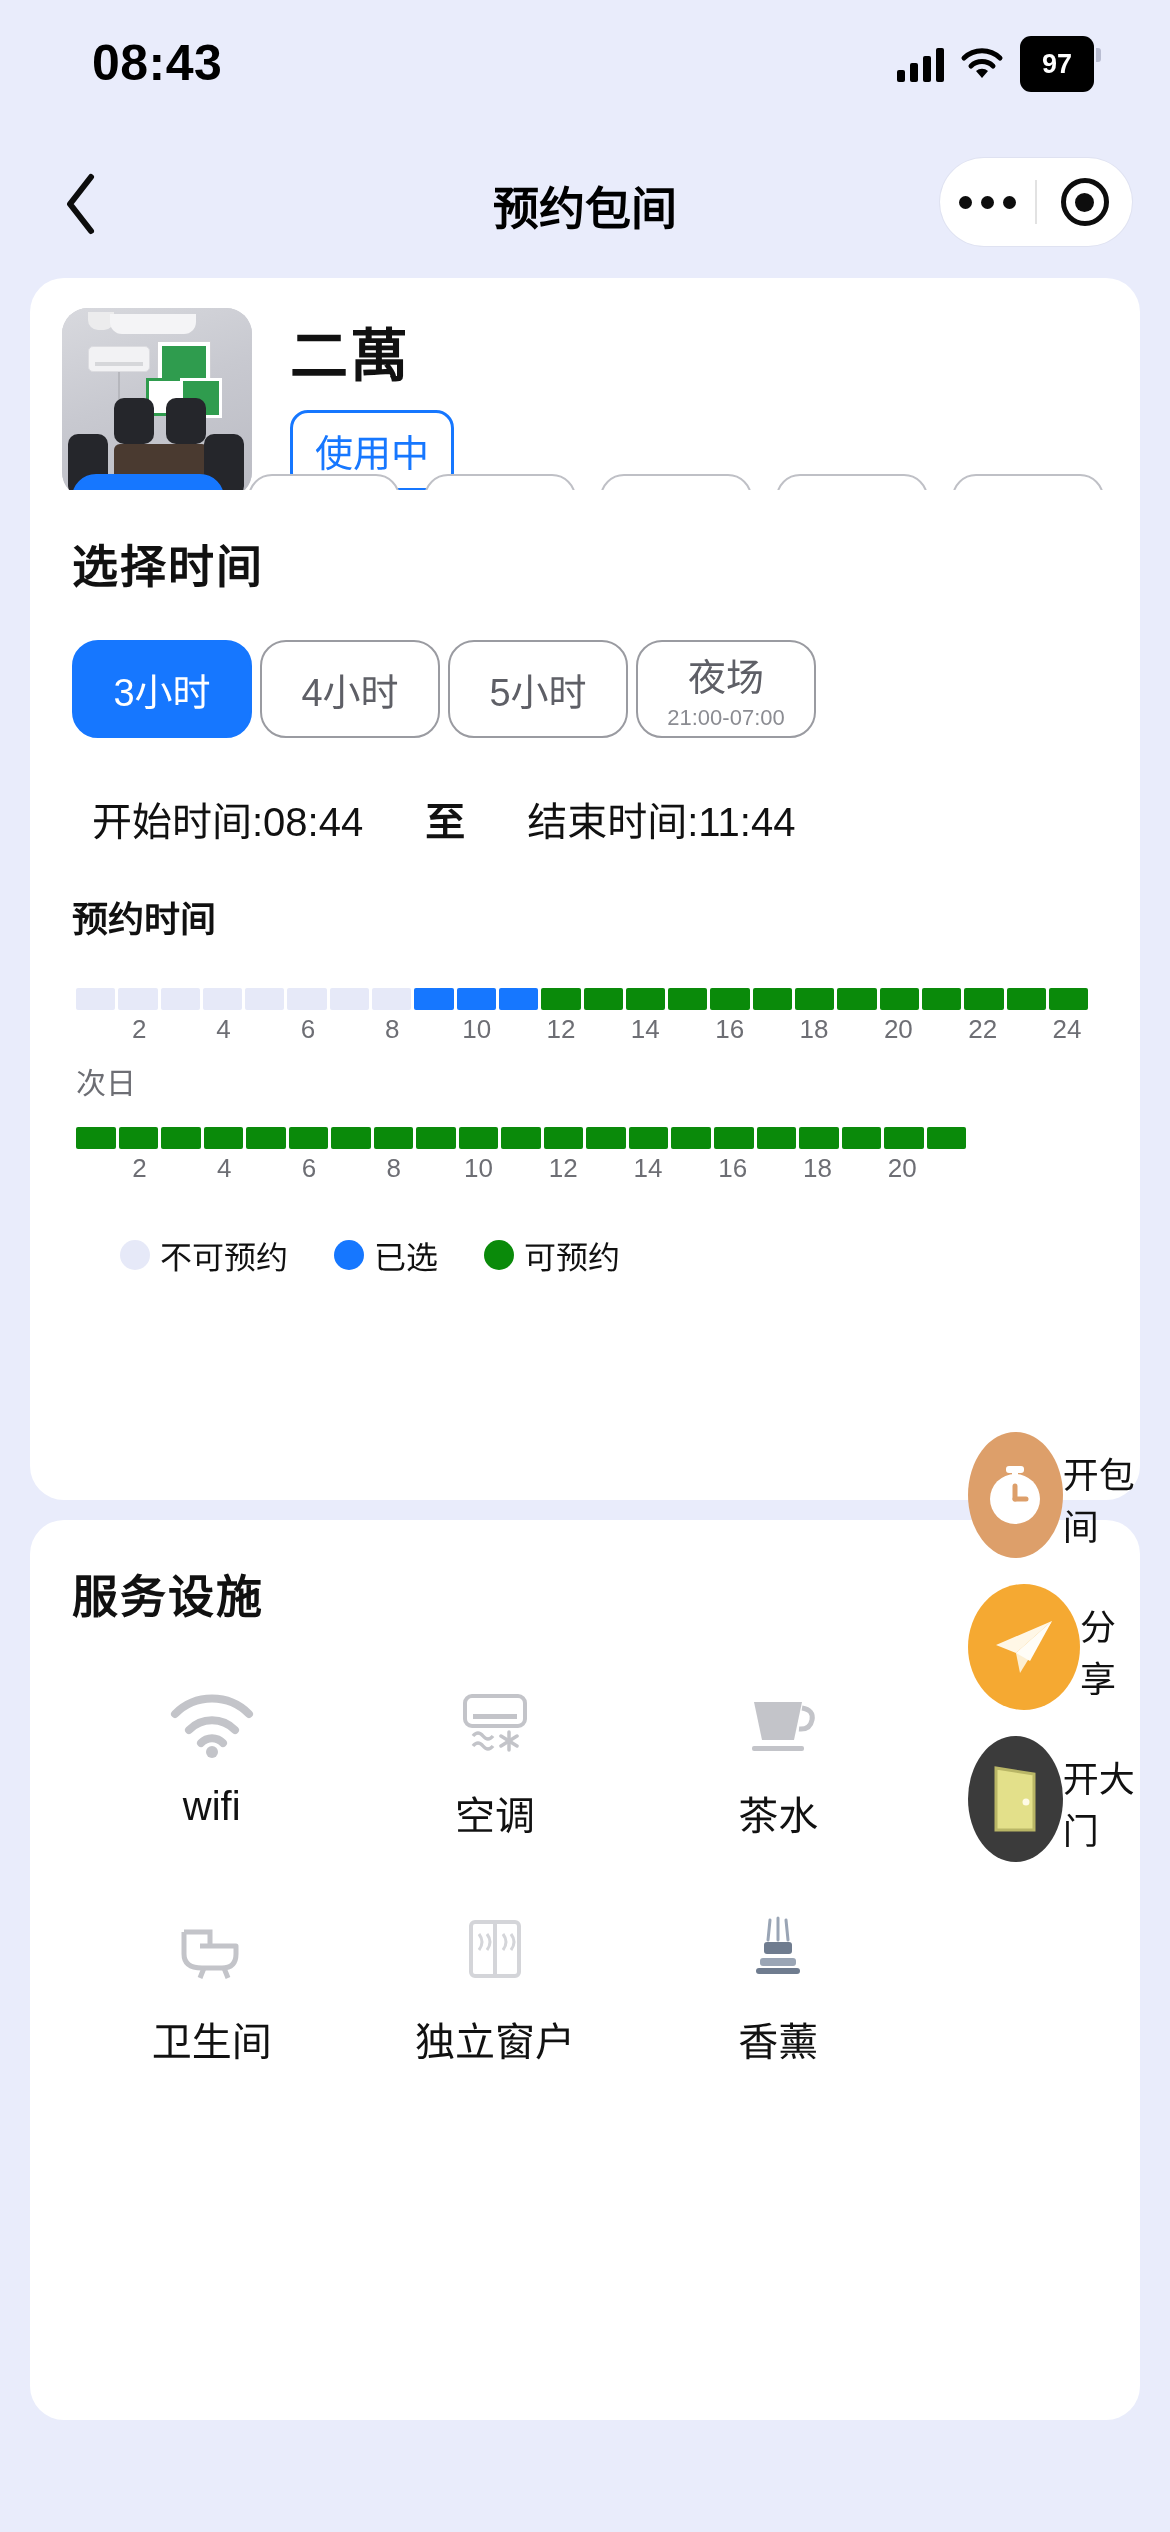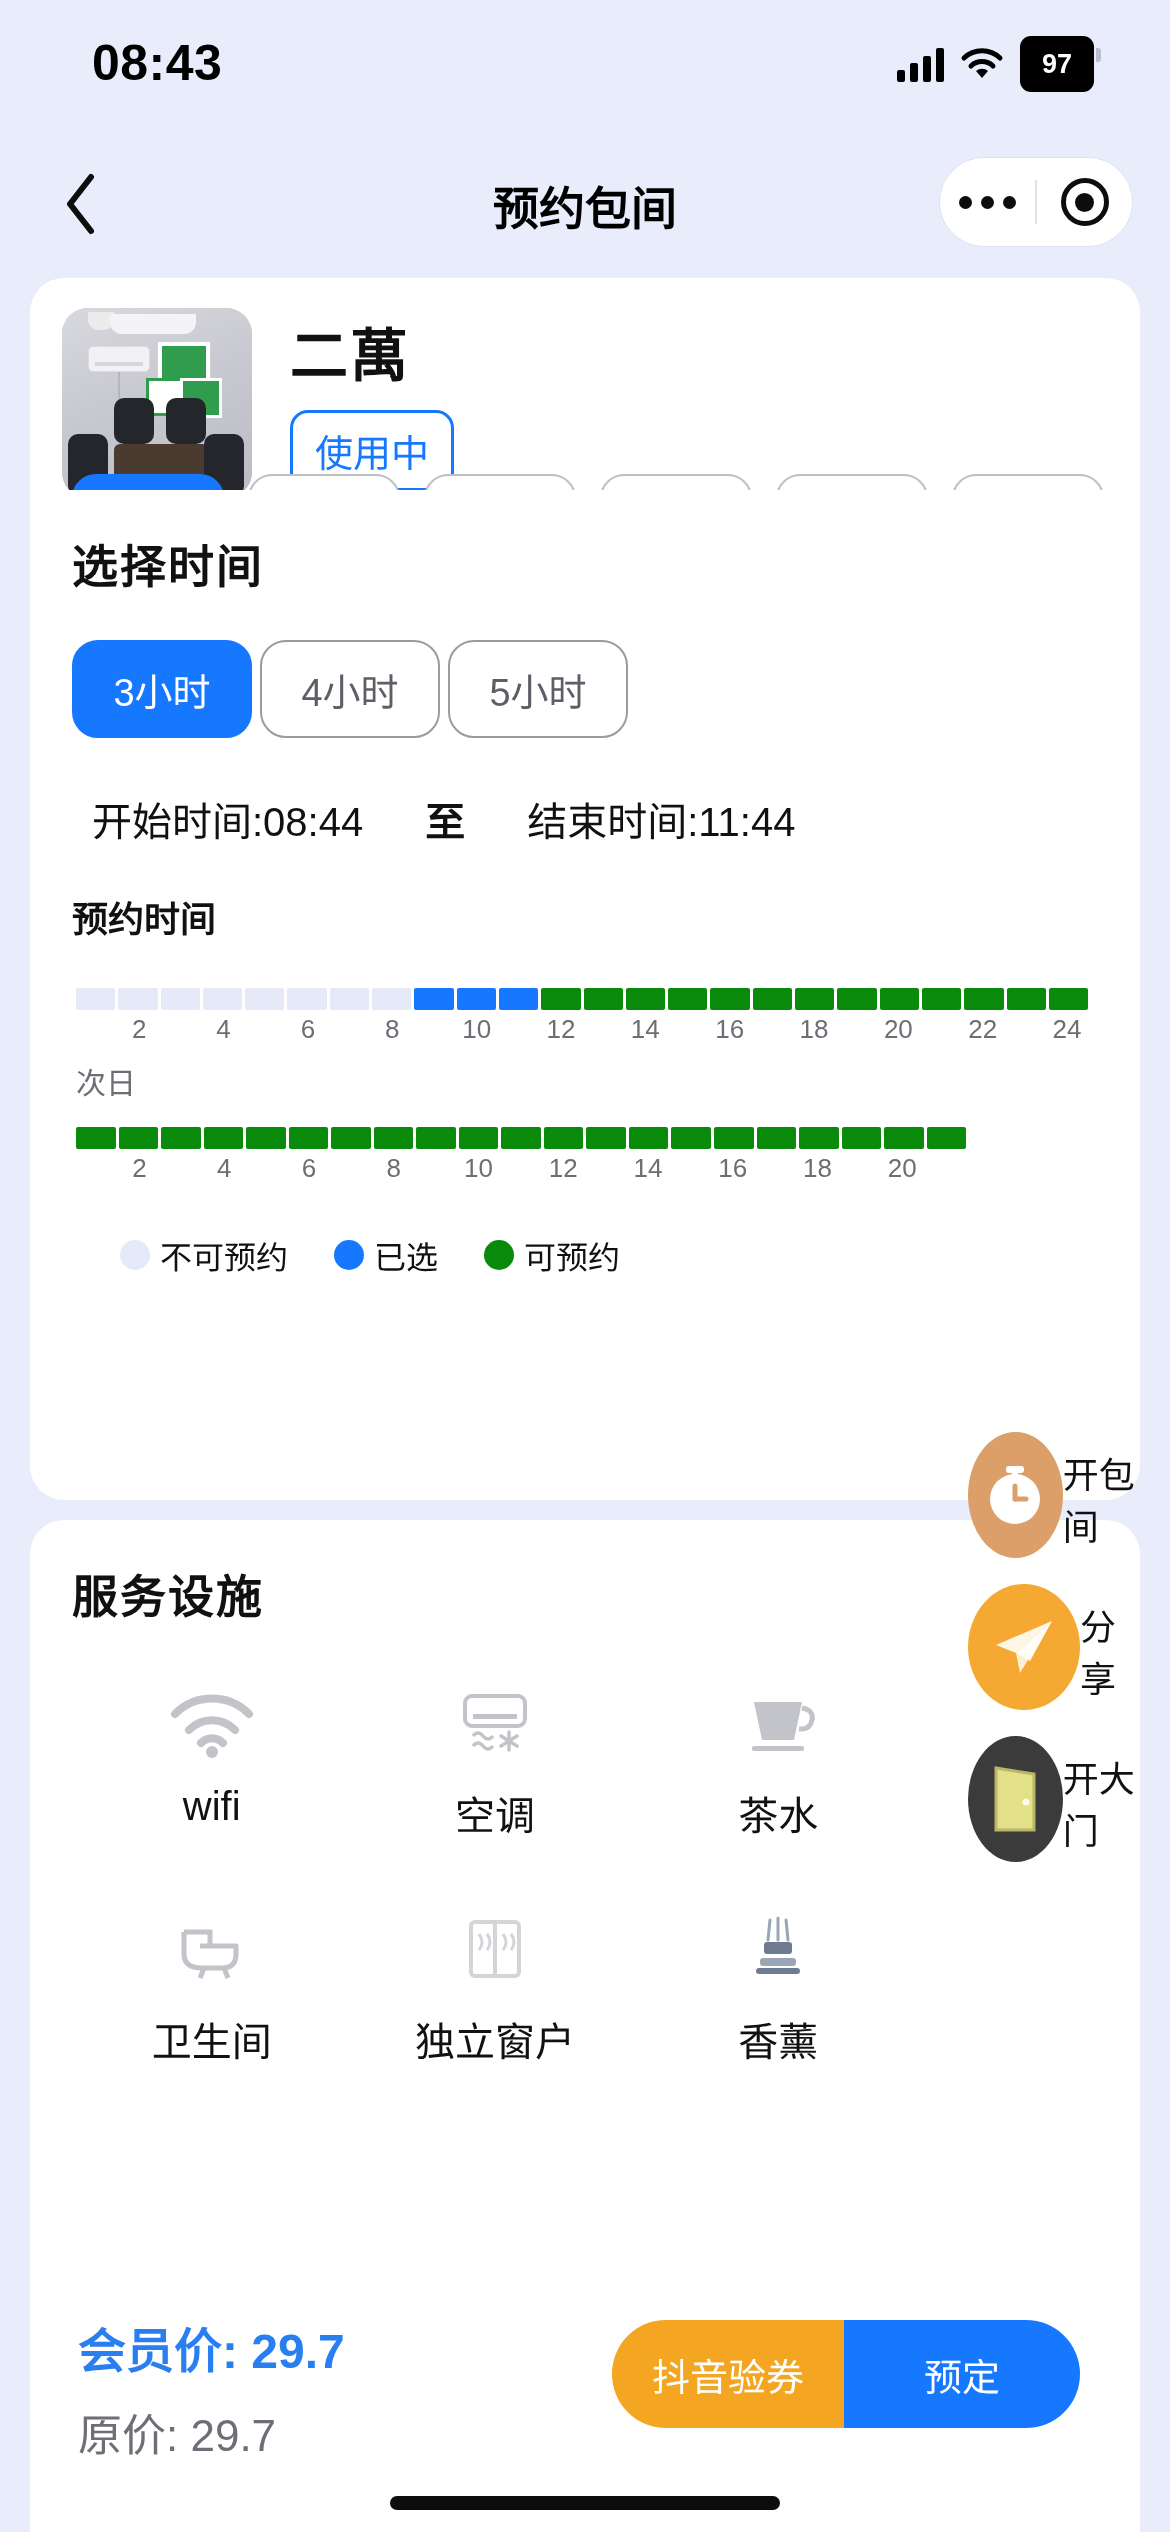--- a/index.html
+++ b/index.html
@@ -298,20 +298,24 @@
     <div class="dur-row">
       <div class="dchip sel">
         <span>3小时</span>
       </div>
       <div class="dchip">
         <span>4小时</span>
       </div>
       <div class="dchip">
         <span>5小时</span>
       </div>
+      <div class="dchip">
+        <span>夜场</span>
+        <span class="sub">21:00-07:00</span>
+      </div>
     </div>
 
     <div class="time-range">
       <span>开始时间:08:44</span>
       <span class="mid">至</span>
       <span>结束时间:11:44</span>
     </div>
 
     <div class="sub-title">预约时间</div>
 
@@ -555,25 +559,14 @@
       <div class="circle c-dark">
         <svg width="74" height="78" viewBox="0 0 74 78">
           <path d="M18 8 L56 14 L56 70 L18 70 Z" fill="#e3e08a" stroke="#b9b666" stroke-width="3"></path>
           <circle cx="48" cy="42" r="3.5" fill="#fffbe6"></circle>
         </svg>
       </div>
       <div class="flabel">开大门</div>
     </div>
   </div>
 
-  <div class="card" id="price-card">
-    <div class="price-left">
-      <div class="price-member">会员价: 29.7</div>
-      <div class="price-origin">原价: 29.7</div>
-    </div>
-    <div class="btn-group">
-      <div class="btn-dy">抖音验券</div>
-      <div class="btn-book">预定</div>
-    </div>
-    <div class="home-ind"></div>
-  </div>
 
 </div>
 
 </body></html>

